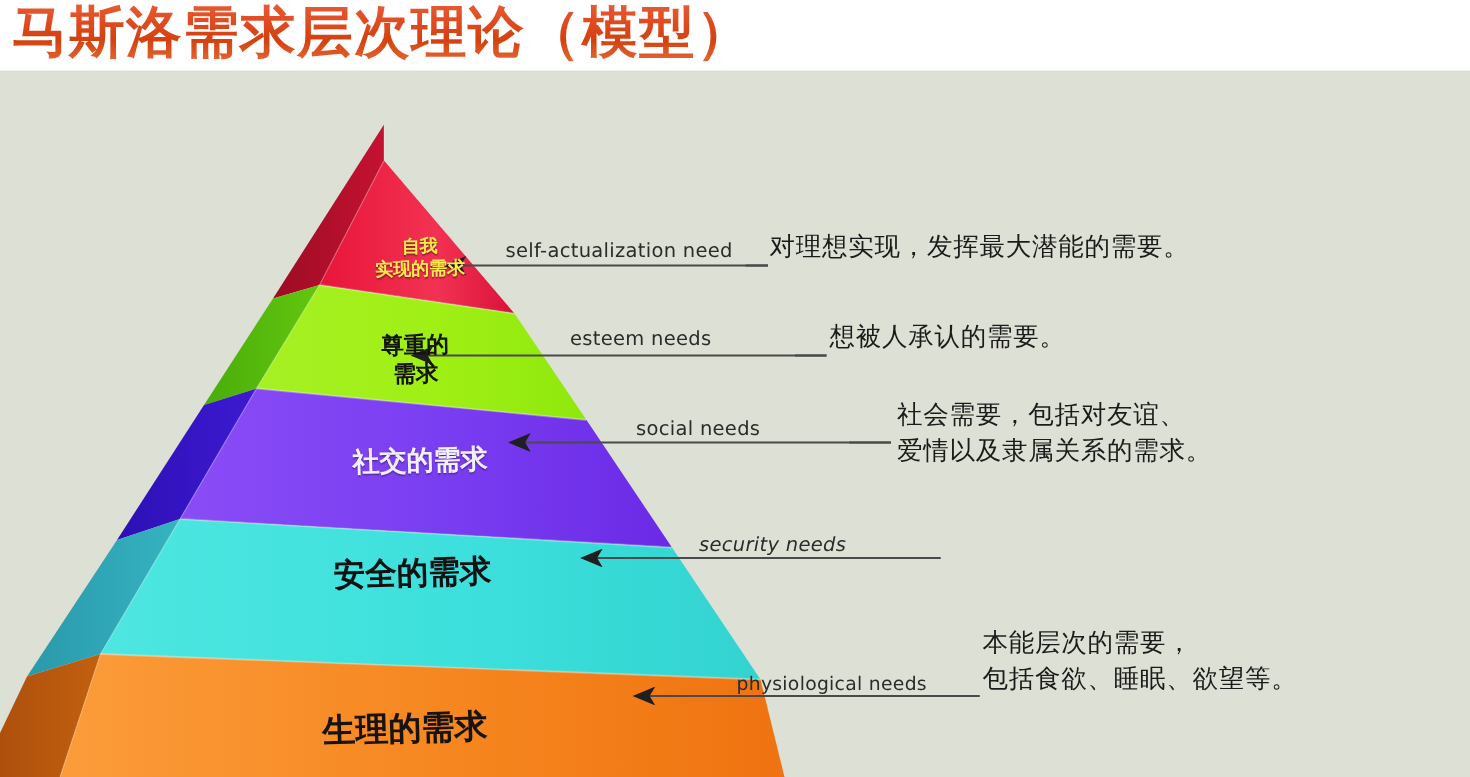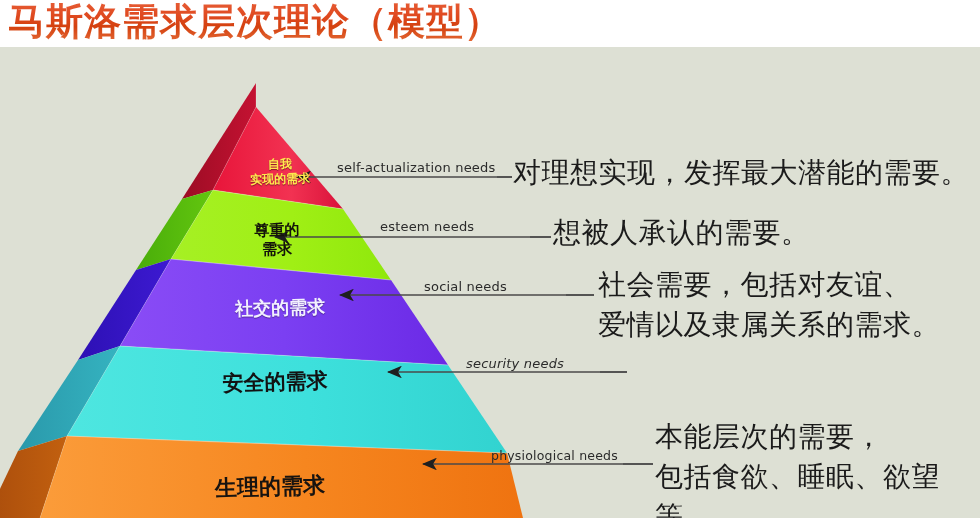--- a/index.html
+++ b/index.html
@@ -75,21 +75,21 @@
   .en-self    { left:337px; top:113px; }
   .en-esteem  { left:380px; top:172px; }
   .en-social  { left:424px; top:232px; }
   .en-security{ left:466px; top:309px;font-style:italic; }
   .en-physio  { left:491px; top:401px; font-size:12.5px; }
 
   
   .desc {
     position:absolute;
     font-family:"DejaVu Sans","Liberation Sans",sans-serif;
-    font-size:28px; color:#1b1b1b; white-space:pre-line;
+    font-size:17px; color:#1b1b1b; white-space:pre-line;
     line-height:1.42; letter-spacing:.5px;
   }
   .d-self    { left:513px; top:106px; }
   .d-esteem  { left:553px; top:166px; }
   .d-social  { left:598px; top:218px; text-align:left; }
   .d-security{ left:629px; top:302px; }
   .d-physio  { left:655px; top:370px; }
 </style>
 </head>
 <body>
@@ -203,21 +203,21 @@
 
     <div class="tier-label tl-esteem">尊重的
 需求</div>
 
     <div class="tier-label tl-social">社交的需求</div>
 
     <div class="tier-label tl-security">安全的需求</div>
 
     <div class="tier-label tl-physio">生理的需求</div>
 
-    <div class="en-label en-self">self-actualization needs</div>
+    <div class="en-label en-self">self-actualization need</div>
 
     <div class="en-label en-esteem">esteem needs</div>
 
     <div class="en-label en-social">social needs</div>
 
     <div class="en-label en-security">security needs</div>
 
     <div class="en-label en-physio">physiological needs</div>
 
     <div class="desc d-self">对理想实现，发挥最大潜能的需要。</div>

